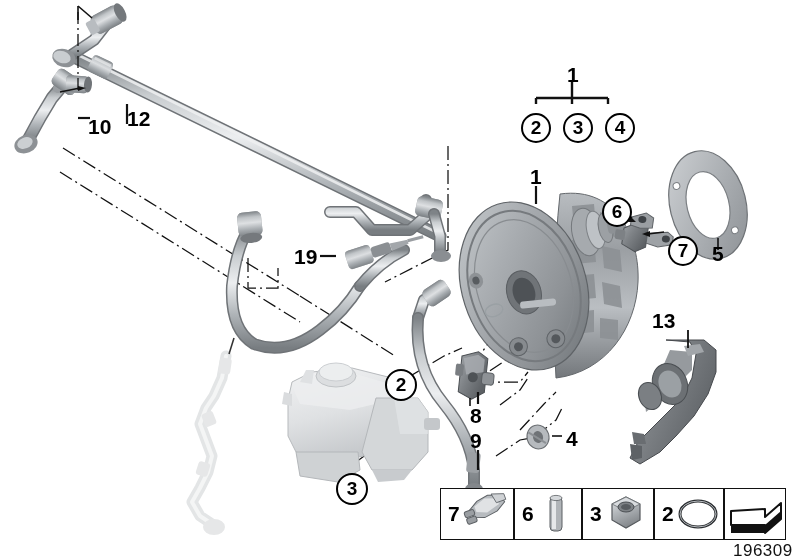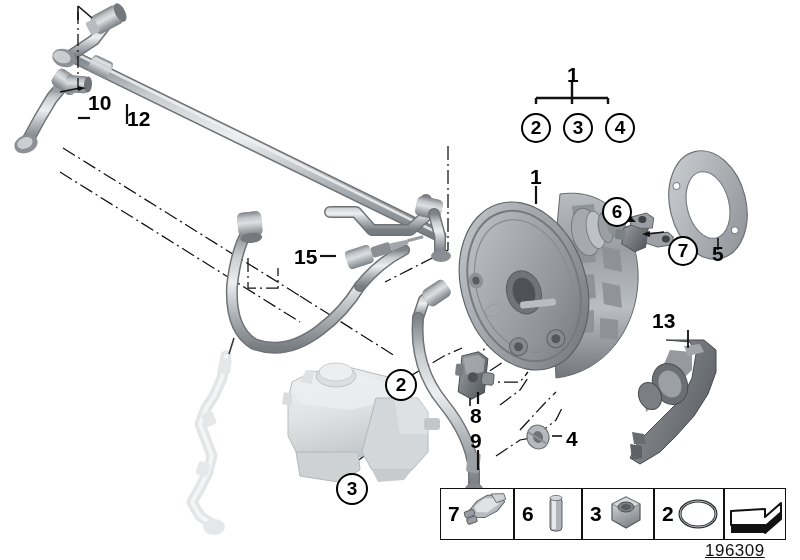--- a/index.html
+++ b/index.html
@@ -397,23 +397,23 @@
     <g stroke="#111" stroke-width="2.2" fill="none">
       <path d="M536 186 L536 204"></path>
       <path d="M127 124 L127 104"></path>
       <path d="M78 118 L90 118"></path>
       <path d="M320 256 L336 256"></path>
       <path d="M478 404 L478 392"></path>
       <path d="M478 450 L478 470"></path>
     </g>
   </svg>
 
-  <div class="callout" style="left:88px;top:92px;">10</div>
+  <div class="callout" style="left:88px;top:116px;">10</div>
   <div class="callout" style="left:127px;top:108px;">12</div>
-  <div class="callout" style="left:294px;top:246px;">15</div>
+  <div class="callout" style="left:294px;top:246px;">19</div>
   <div class="callout" style="left:530px;top:166px;">1</div>
   <div class="callout" style="left:712px;top:243px;">5</div>
   <div class="callout" style="left:652px;top:310px;">13</div>
   <div class="callout" style="left:470px;top:405px;">8</div>
   <div class="callout" style="left:470px;top:430px;">9</div>
   <div class="callout" style="left:566px;top:428px;">4</div>
 
   <div class="callout" style="left:567px;top:64px;">1</div>
 
   <div class="circ" style="left:521px;top:113px;width:30px;height:30px;">2</div>
@@ -475,15 +475,15 @@
   <div class="legend" style="left:724px;top:488px;width:62px;height:52px;">
     <span class="art">
       <svg width="62" height="52" viewBox="0 0 62 52">
         <path d="M6 22 L6 36 L40 36 L40 44 L56 30 L56 14 L40 28 L40 20 Z" fill="#ffffff" stroke="#111" stroke-width="2" stroke-linejoin="round"></path>
         <path d="M6 36 L40 36 L40 44 L6 44 Z" fill="#111"></path>
         <path d="M40 36 L56 22 L56 30 L40 44 Z" fill="#111"></path>
       </svg>
     </span>
   </div>
 
-  <div class="partno" style="left:705px;top:541px;text-decoration:underline;">196309</div>
+  <div class="partno" style="left:733px;top:541px;">196309</div>
 
 </div>
 
 </body></html>

